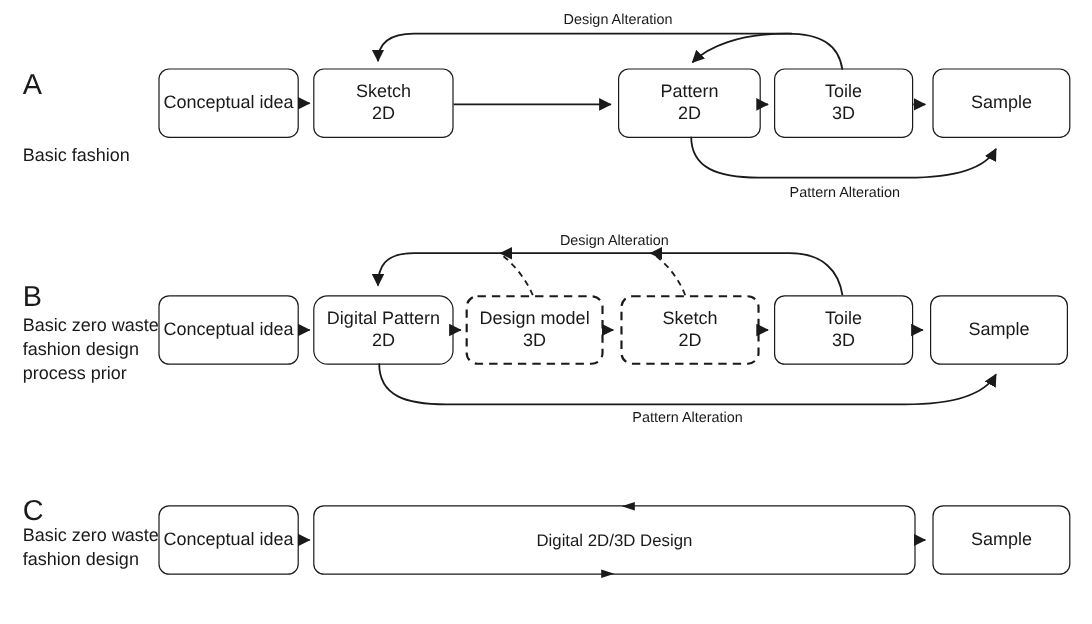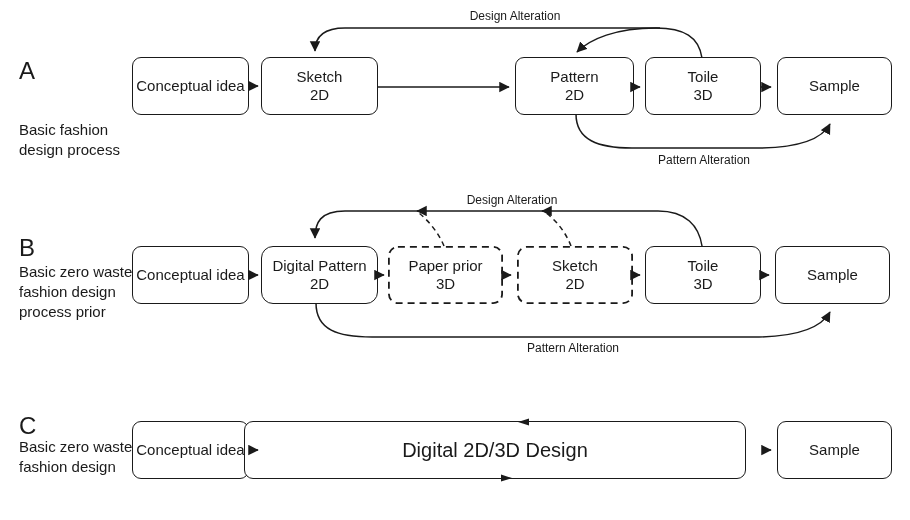--- a/index.html
+++ b/index.html
@@ -24,21 +24,20 @@
   }
 </style>
 </head>
 <body>
 
 <div class="canvas">
 
   <div class="section-letter" style="left:19px; top:58px;">A</div>
   <div class="section-desc" style="left:19px; top:92px;margin-top:28px;">
     <div>Basic fashion</div>
-    <div>design process</div>
   </div>
 
   <div class="section-letter" style="left:19px; top:235px;">B</div>
   <div class="section-desc" style="left:19px; top:262px;">
     <div>Basic zero waste</div>
     <div>fashion design</div>
     <div>process prior</div>
   </div>
 
   <div class="section-letter" style="left:19px; top:413px;">C</div>
@@ -72,39 +71,39 @@
   </div>
 
   <div class="box" style="left:132px; top:246px; width:117px; height:58px;">
     <span>Conceptual idea</span>
   </div>
   <div class="box" style="left:261px; top:246px; width:117px; height:58px;border-radius:12px;">
     <span>Digital Pattern</span>
     <span>2D</span>
   </div>
   <div class="box dashed" style="left:388px; top:246px; width:115px; height:58px;">
-    <span>Paper prior</span>
+    <span>Design model</span>
     <span>3D</span>
   </div>
   <div class="box dashed" style="left:517px; top:246px; width:116px; height:58px;">
     <span>Sketch</span>
     <span>2D</span>
   </div>
   <div class="box" style="left:645px; top:246px; width:116px; height:58px;">
     <span>Toile</span>
     <span>3D</span>
   </div>
   <div class="box" style="left:775px; top:246px; width:115px; height:58px;">
     <span>Sample</span>
   </div>
 
   <div class="box" style="left:132px; top:421px; width:117px; height:58px;">
     <span>Conceptual idea</span>
   </div>
-  <div class="box" style="left:244px; top:421px; width:502px; height:58px; font-size:20px;justify-content:center;">
+  <div class="box" style="left:261px; top:421px; width:502px; height:58px; font-size:14px;justify-content:center;">
     <span>Digital 2D/3D Design</span>
   </div>
   <div class="box" style="left:777px; top:421px; width:115px; height:58px;">
     <span>Sample</span>
   </div>
 
   <svg class="connectors" width="910" height="520" viewBox="0 0 910 520">
     <defs>
       <marker id="ah" markerWidth="8" markerHeight="8" refX="6.5" refY="3.5" orient="auto">
         <path d="M0,0 L7,3.5 L0,7 Z" fill="#1a1a1a"></path>

